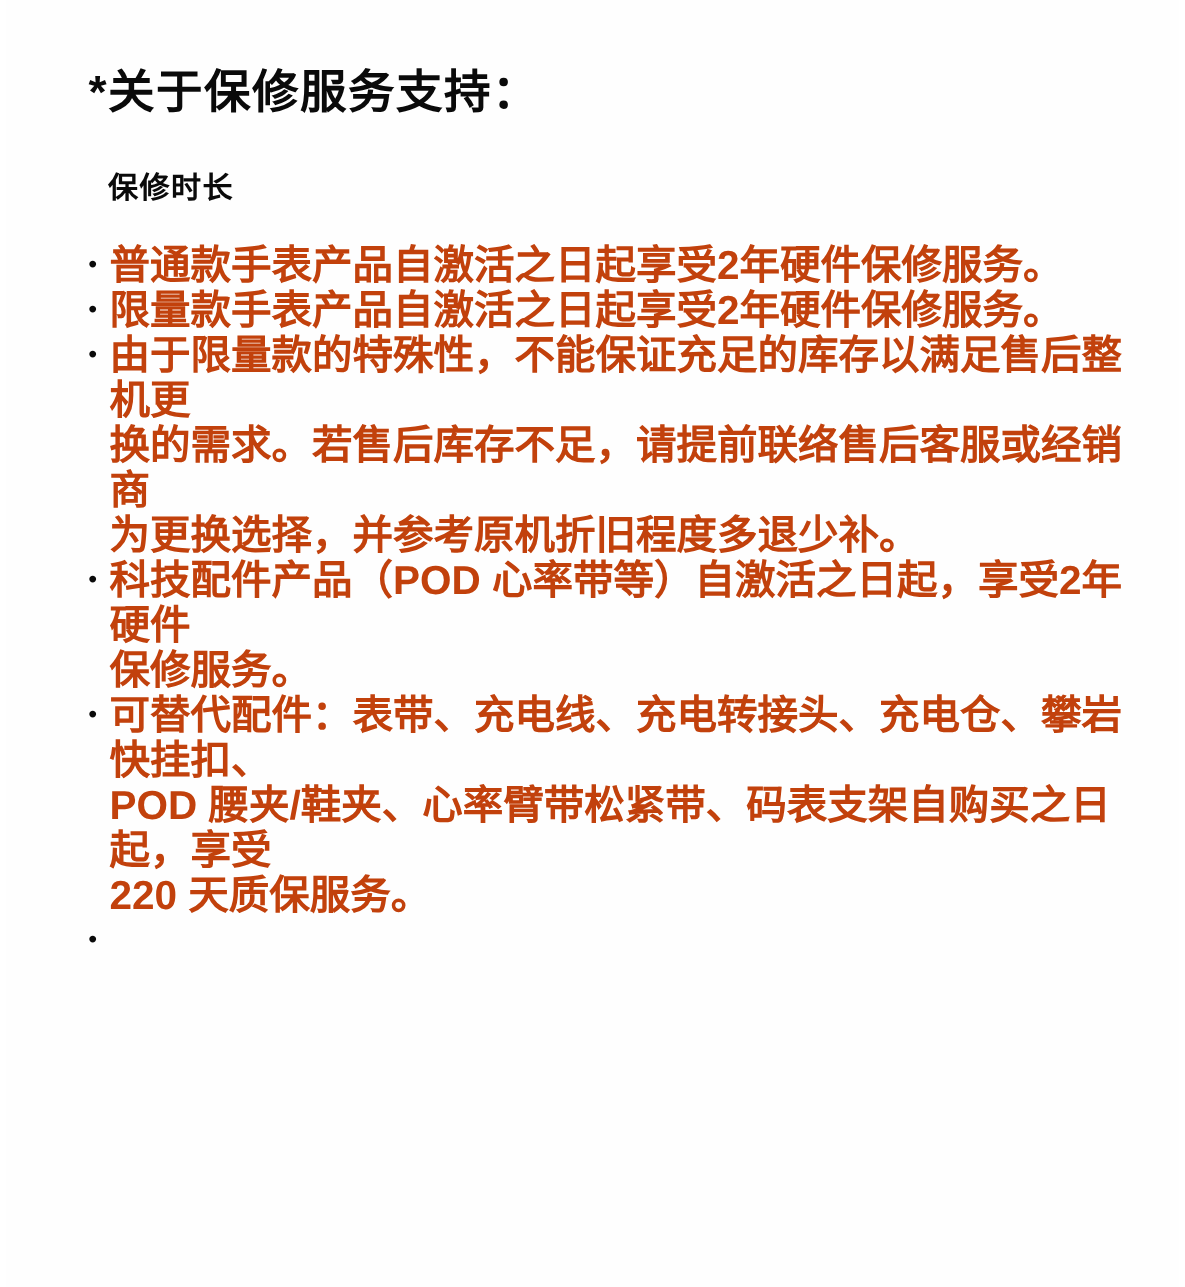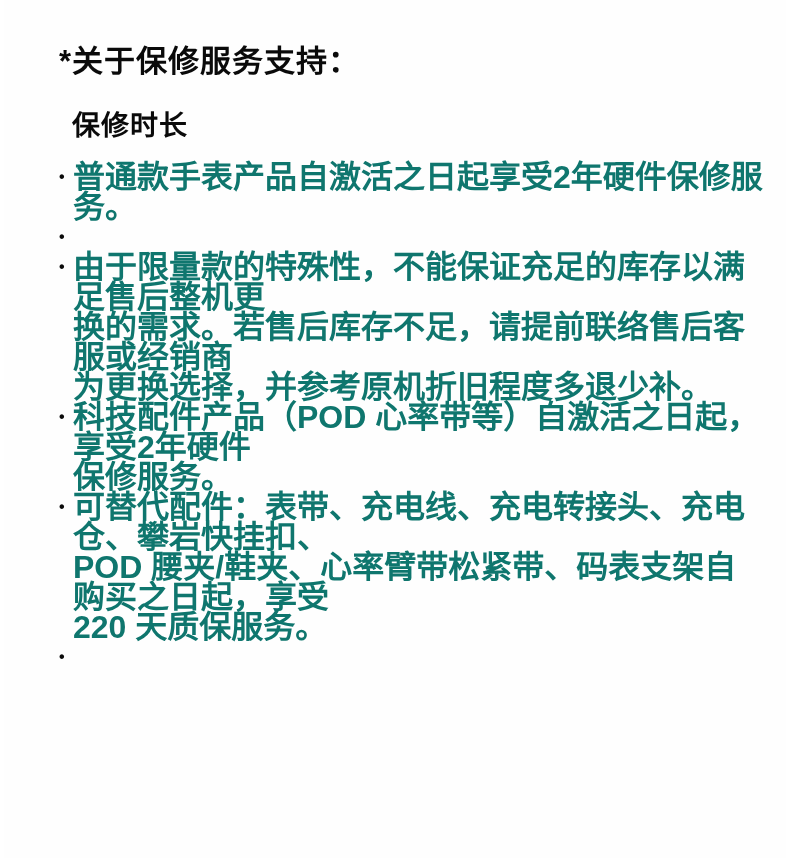--- a/index.html
+++ b/index.html
@@ -24,21 +24,21 @@
     font-size: 31px;
     line-height: 36px;
     font-weight: 800;
     letter-spacing: 1px;
     color: #0a0a0a;
   }
 
   .section-heading {
     margin-top: 32px;
     margin-left: 13px;
-    font-size: 28px;
+    font-size: 20px;
     line-height: 28px;
     font-weight: 800;
     letter-spacing: 1px;
     color: #0a0a0a;
   }
 
   .terms-list {
     list-style: none;
     margin-top: 22px;
   }
@@ -52,25 +52,25 @@
     flex: 0 0 14px;
     width: 14px;
     font-size: 16px;
     line-height: 30px;
     font-weight: 700;
     color: #0a0a0a;
   }
 
   .li-text,
   .body-paragraph {
-    font-size: 32px;
+    font-size: 27px;
     line-height: 30px;
     font-weight: 600;
     letter-spacing: 0px;
-    color: #0f766e;
+    color: #c2410c;
     white-space: pre-line;
   }
 
   .body-paragraph {
     margin-left: 13px;
   }
 
   .para-repair {
     margin-top: 40px;
   }
@@ -88,20 +88,21 @@
 
   <h2 class="section-heading">保修时长</h2>
 
   <ul class="terms-list">
     <li>
       <span class="bullet">•</span>
       <span class="li-text">普通款手表产品自激活之日起享受2年硬件保修服务。</span>
     </li>
     <li>
       <span class="bullet">•</span>
+      <span class="li-text">限量款手表产品自激活之日起享受2年硬件保修服务。</span>
     </li>
     <li>
       <span class="bullet">•</span>
       <span class="li-text">由于限量款的特殊性，不能保证充足的库存以满足售后整机更
 换的需求。若售后库存不足，请提前联络售后客服或经销商
 为更换选择，并参考原机折旧程度多退少补。</span>
     </li>
     <li>
       <span class="bullet">•</span>
       <span class="li-text">科技配件产品（POD 心率带等）自激活之日起，享受2年硬件

